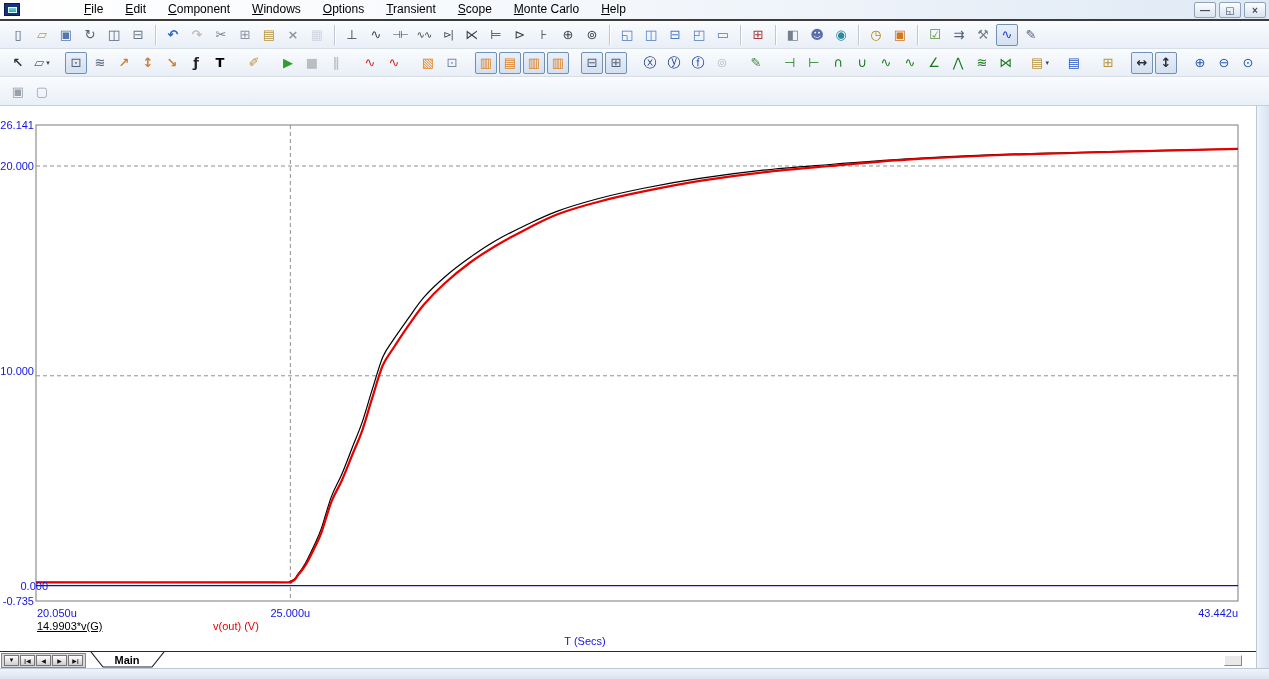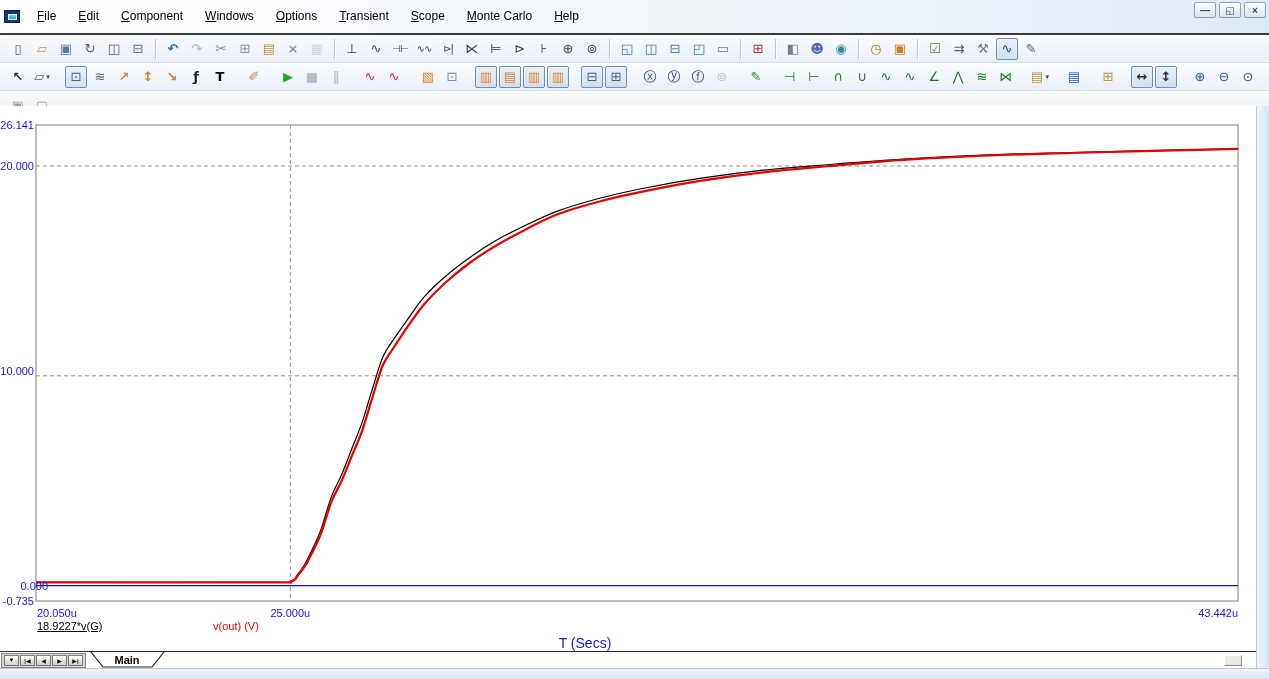--- a/index.html
+++ b/index.html
@@ -1,22 +1,22 @@
 <!DOCTYPE html>
 <html><head>
 <meta charset="utf-8">
 <style>
   * { margin:0; padding:0; box-sizing:border-box; }
   html,body { width:1269px; height:679px; overflow:hidden; }
   body { font-family:"Liberation Sans","DejaVu Sans",sans-serif; background:#fff; position:relative; }
 
   
-  .menubar { height:35px; display:flex; align-items:center;
+  .menubar { height:21px; display:flex; align-items:center;
     background:linear-gradient(to right,#ffffff 0%,#f2f6fb 55%,#dfe9f5 100%);
-    border-bottom:2px solid #3c3c3c; position:relative; }
+    border-bottom:2px solid #3c3c3c; position:relative;gap:47px; }
   .app-icon { width:16px; height:13px; margin:0 6px 0 4px; background:#16327e; border:1px solid #0a1c4e;
     display:flex; align-items:center; justify-content:center; }
   .app-icon .scr { width:9px; height:6px; background:linear-gradient(#7fd4d4,#2aa6b8); border:1px solid #dfe; }
   .menu-item { padding:0 11px; font-size:12px; color:#000; height:21px; line-height:20px; cursor:default; }
   .win-controls { position:absolute; right:3px; top:2px; display:flex; gap:3px; }
   .win-btn { width:22px; height:16px; border:1px solid #8ea2b8; border-radius:2px;
     background:linear-gradient(#fcfdfe,#d9e3ef); font-size:10px; color:#3c4a5a;
     display:flex; align-items:center; justify-content:center; font-weight:bold; }
 
   
@@ -37,21 +37,21 @@
   .tbtn.boldg .glyph { font-weight:bold; }
 
   
   .plot-region { position:absolute; left:0; top:106px; width:1256px; height:545px; background:#fff; }
   .plot-region svg { position:absolute; left:0; top:0; }
   .chart-title { position:absolute; left:36px; top:5px; width:1202px; text-align:center;
     font-size:11px; color:#0b0bd6; }
   .ytick { position:absolute; width:34px; text-align:right; font-size:11px; color:#1414e0; }
   .xtick { position:absolute; font-size:11px; color:#1414e0; white-space:nowrap; }
   .legend-item { position:absolute; font-size:11px; white-space:nowrap; }
-  .xlabel { position:absolute; font-size:14px; color:#1414e0; transform:translateX(-50%);text-align:center; }
+  .xlabel { position:absolute; font-size:11px; color:#1414e0; transform:translateX(-50%);text-align:center; }
 
   
   .tabbar { position:absolute; left:0; top:651px; width:1256px; height:17px; background:#ffffff;
     border-top:1px solid #2a2a2a; display:flex; align-items:center; }
   .navgrp { display:flex; align-items:center; gap:1px; padding:1px 2px 1px 2px; border:1px solid #888;
     background:#d8d8d8; margin-left:1px; height:15px; }
   .navbtn { width:15px; height:11px; background:linear-gradient(#ffffff,#cfcfcf); border:1px solid #777;
     font-size:6px; color:#111; display:flex; align-items:center; justify-content:center; font-weight:bold; }
   .tab-wrap { margin-left:4px; height:16px;text-align:right; }
   .resize-grip { position:absolute; right:14px; top:3px; width:18px; height:11px; background:#e9e9e9;
@@ -447,21 +447,21 @@
       <path d="M36.0,476.4C74.1,476.4 222.3,476.5 264.7,476.4C307.1,476.3 284.8,477.0 290.4,475.8C295.9,474.6 295.5,472.0 298.1,469.1C300.6,466.2 303.2,462.8 305.8,458.6C308.3,454.4 310.9,449.2 313.5,443.9C316.0,438.7 318.2,435.2 321.2,427.1C324.2,419.1 328.0,404.4 331.5,395.7C334.9,386.9 338.3,382.4 341.7,374.7C345.2,367.0 348.6,357.9 352.0,349.5C355.4,341.1 358.9,334.1 362.3,324.3C365.7,314.5 369.1,301.6 372.6,290.8C376.0,279.9 379.4,267.3 382.8,259.3C386.3,251.3 388.8,249.2 393.1,242.5C397.4,235.9 403.4,226.8 408.5,219.4C413.7,212.1 418.0,205.5 424.0,198.5C430.0,191.5 436.8,184.5 444.5,177.5C452.2,170.5 461.6,162.8 470.2,156.5C478.8,150.2 486.5,145.3 495.9,139.7C505.3,134.1 516.5,128.2 526.7,122.9C537.0,117.7 545.6,112.8 557.6,108.2C569.5,103.7 584.1,99.5 598.7,95.7C613.2,91.8 627.8,88.7 644.9,85.2C662.0,81.7 681.7,77.8 701.4,74.7C721.1,71.5 741.7,68.7 763.1,66.3C784.5,63.8 805.9,62.1 829.9,60.0C853.9,57.9 880.4,55.4 907.0,53.7C933.5,52.0 961.8,50.6 989.2,49.5C1016.6,48.4 1044.0,47.8 1071.4,47.0C1098.8,46.2 1125.9,45.6 1153.6,44.9C1181.4,44.2 1223.9,43.1 1238.0,42.8" fill="none" stroke="#e60000" stroke-width="2.2"></path>
     </svg>
     <div class="ytick" style="left: 0px; top: 13px;">26.141</div>
     <div class="ytick" style="left: 0px; top: 53.9936px;">20.000</div>
     <div class="ytick" style="left: 0px; top: 259px;">10.000</div>
     <div class="ytick" style="left: 14px; top: 473.58px;">0.000</div>
     <div class="ytick" style="left: 0px; top: 489px;">-0.735</div>
     <div class="xtick" style="top: 501px; left: 37px;">20.050u</div>
     <div class="xtick" style="top: 501px; left: 290.356px; transform: translateX(-50%);">25.000u</div>
     <div class="xtick" style="top: 501px; left: 1238px; transform: translateX(-100%);">43.442u</div>
-    <div class="legend-item" style="left: 37px; top: 514px; color: rgb(0, 0, 0); text-decoration: underline;">18.9227*v(G)</div>
+    <div class="legend-item" style="left: 37px; top: 514px; color: rgb(0, 0, 0); text-decoration: underline;">14.9903*v(G)</div>
     <div class="legend-item" style="left: 213px; top: 514px; color: rgb(230, 0, 0);">v(out) (V)</div>
     <div class="xlabel" style="left: 585px; top: 529px;">T (Secs)</div>
   </div>
 
 <div class="tabbar">
   <div class="navgrp">
       <div class="navbtn">▼</div>
       <div class="navbtn">|◀</div>
       <div class="navbtn">◀</div>
       <div class="navbtn">▶</div>

